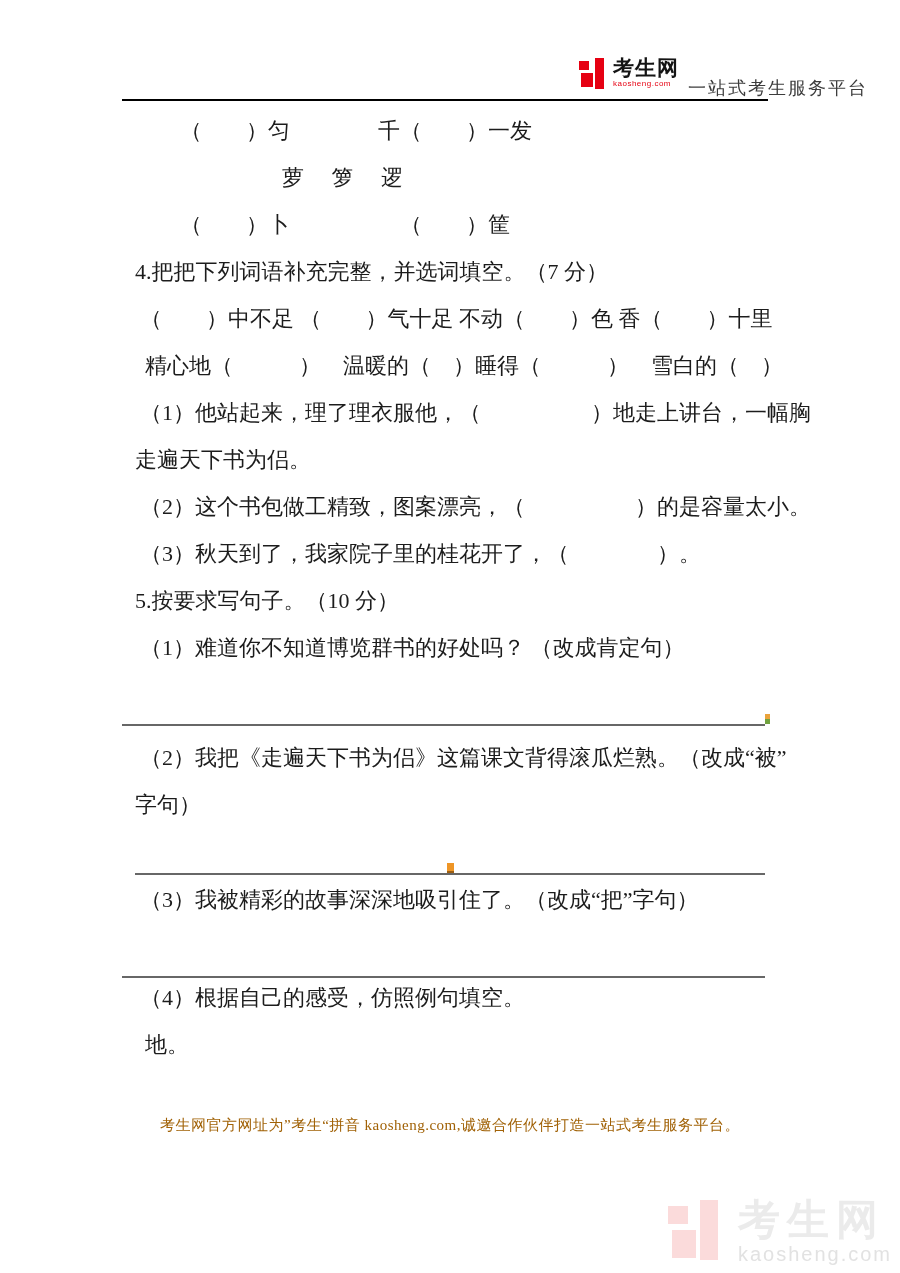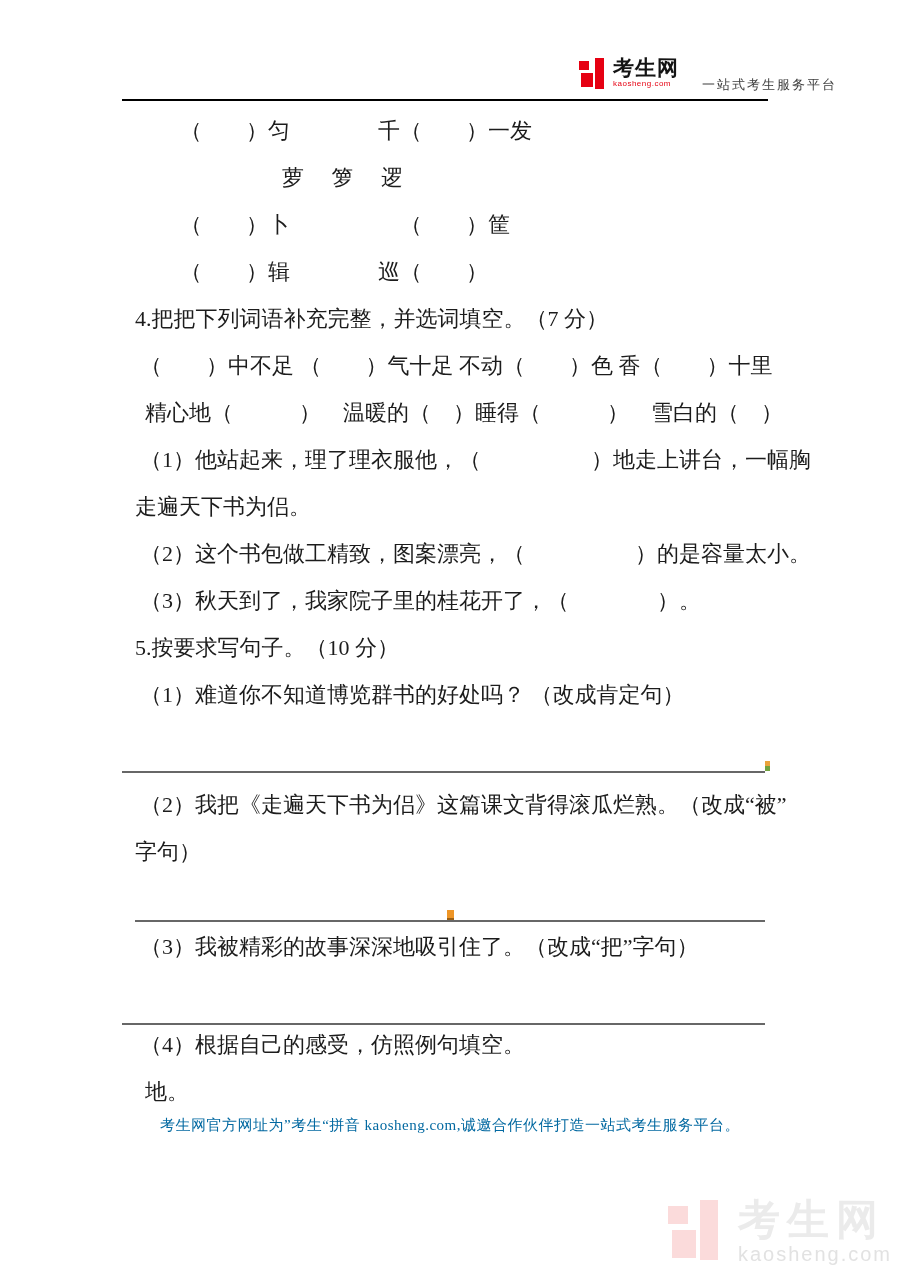--- a/index.html
+++ b/index.html
@@ -10,21 +10,21 @@
   
   .header-logo{position:absolute;left:579px;top:57px;display:flex;align-items:flex-start;height:42px;}
   .logo-icon{position:relative;width:28px;height:35px;margin-right:6px;}
   .logo-icon .b{position:absolute;background:#e60012;}
   .b1{left:0;top:4px;width:10px;height:9px;}
   .b2{left:2px;top:16px;width:12px;height:14px;}
   .b3{left:16px;top:1px;width:9px;height:31px;}
   .brand-col{display:flex;flex-direction:column;font-family:"Liberation Sans",sans-serif;}
   .brand-name{font-size:21px;font-weight:bold;color:#141414;line-height:22px;letter-spacing:1px;}
   .brand-domain{font-size:8px;color:#e60012;line-height:9px;letter-spacing:0.5px;}
-  .tagline{font-family:"Liberation Sans",sans-serif;font-size:13px;color:#3c3c3c;margin:19px 0 0 23px;letter-spacing:2px;}
+  .tagline{font-family:"Liberation Sans",sans-serif;font-size:18px;color:#3c3c3c;margin:19px 0 0 9px;letter-spacing:2px;}
   .header-rule{position:absolute;left:122px;top:99px;width:646px;height:2px;background:#000;}
   
   .content{position:absolute;left:122px;top:107px;width:646px;}
   .ln{height:47px;display:flex;align-items:center;font-size:22px;white-space:nowrap;}
   .ind-a{padding-left:13px;}
   .ind-b{padding-left:18px;}
   .ind-c{padding-left:58px;}
   .ind-d{padding-left:160px;}
   .ind-e{padding-left:23px;}
   .blank{position:relative;align-items:flex-end;padding-bottom:8px;}
@@ -33,21 +33,21 @@
   .bl-ind{margin-left:13px;width:630px;}
   .mt8{margin-top:8px;}
   .mtm7{margin-top:-7px;}
   .mtm12{margin-top:-12px;}
   .mark-end{position:absolute;right:-2px;bottom:10px;width:5px;height:10px;
     background:linear-gradient(#eaa33b 50%,#71a23f 50%);}
   .mark-mid{position:absolute;left:325px;bottom:10px;width:7px;height:8px;
     background:#ee9526;border-bottom:2px solid #9b5f14;}
   
   .footer{position:absolute;left:0;top:1116px;width:100%;text-align:center;
-    font-size:15px;color:#0369a1;letter-spacing:0.5px;}
+    font-size:15px;color:#a16207;letter-spacing:0.5px;}
   
   .watermark{position:absolute;right:8px;top:1198px;display:flex;align-items:flex-start;}
   .wm-icon{position:relative;width:58px;height:70px;margin-right:12px;}
   .wm-icon .b{position:absolute;background:#fbdbdb;}
   .wb1{left:0;top:8px;width:20px;height:18px;}
   .wb2{left:4px;top:32px;width:24px;height:28px;}
   .wb3{left:32px;top:2px;width:18px;height:60px;}
   .wm-text{display:flex;flex-direction:column;font-family:"Liberation Sans",sans-serif;}
   .wm-brand{font-size:42px;font-weight:bold;color:#ebebeb;letter-spacing:7px;line-height:44px;}
   .wm-domain{font-size:20px;color:#e2e2e2;letter-spacing:2px;line-height:24px;}
@@ -66,21 +66,20 @@
     <span class="brand-domain">kaosheng.com</span>
   </span>
   <span class="tagline">一站式考生服务平台</span>
 </div>
 <div class="header-rule"></div>
 
 <main class="content">
   <div class="ln ind-c">（　　）匀　　　　千（　　）一发</div>
   <div class="ln ind-d">萝　 箩　 逻</div>
   <div class="ln ind-c">（　　）卜　　　　　（　　）筐</div>
-  <div class="ln ind-c">（　　）辑　　　　巡（　　）</div>
   <div class="ln ind-a">4.把把下列词语补充完整，并选词填空。（7 分）</div>
   <div class="ln ind-b">（　　）中不足 （　　）气十足 不动（　　）色 香（　　）十里</div>
   <div class="ln ind-e">精心地（　　　）　温暖的（　）睡得（　　　）　雪白的（　）</div>
   <div class="ln ind-b">（1）他站起来，理了理衣服他，（　　　　　）地走上讲台，一幅胸</div>
   <div class="ln ind-a">走遍天下书为侣。</div>
   <div class="ln ind-b">（2）这个书包做工精致，图案漂亮，（　　　　　）的是容量太小。</div>
   <div class="ln ind-b">（3）秋天到了，我家院子里的桂花开了，（　　　　）。</div>
   <div class="ln ind-a">5.按要求写句子。（10 分）</div>
   <div class="ln ind-b">（1）难道你不知道博览群书的好处吗？ （改成肯定句）</div>
   <div class="ln blank mt8">

